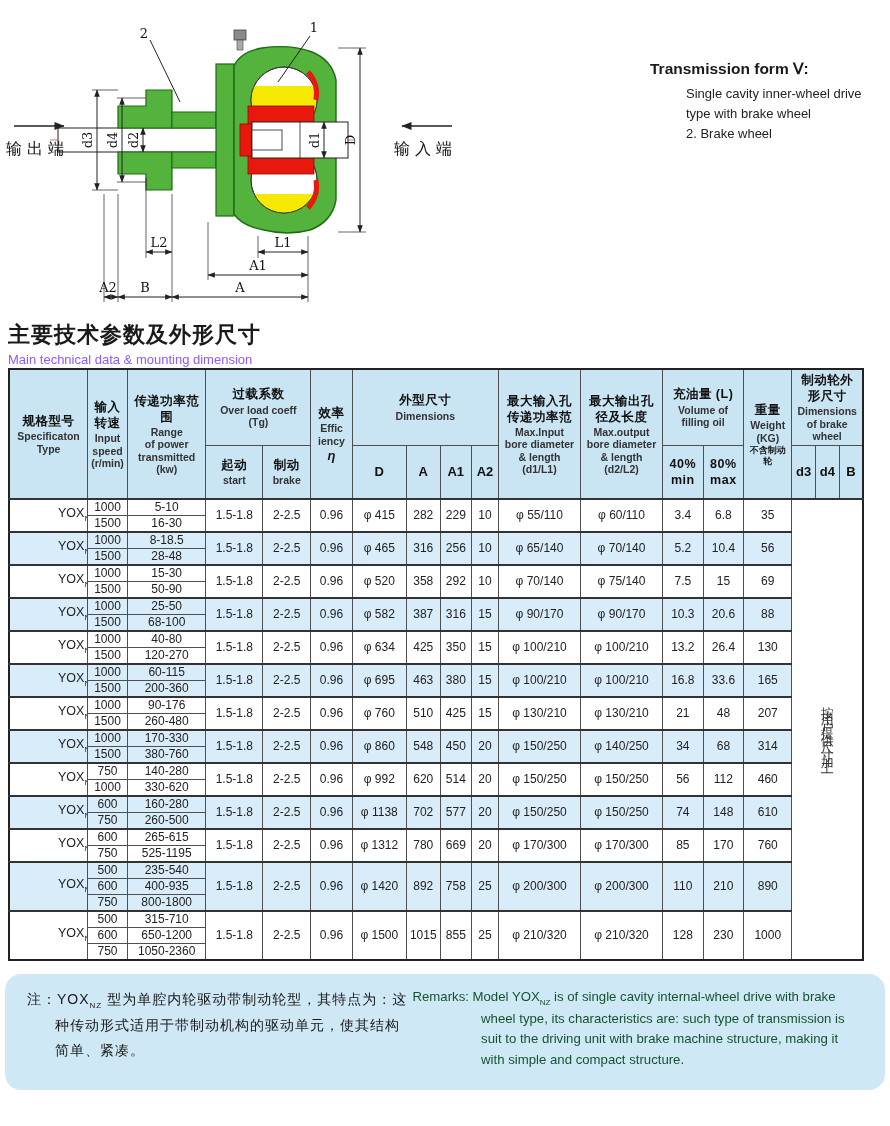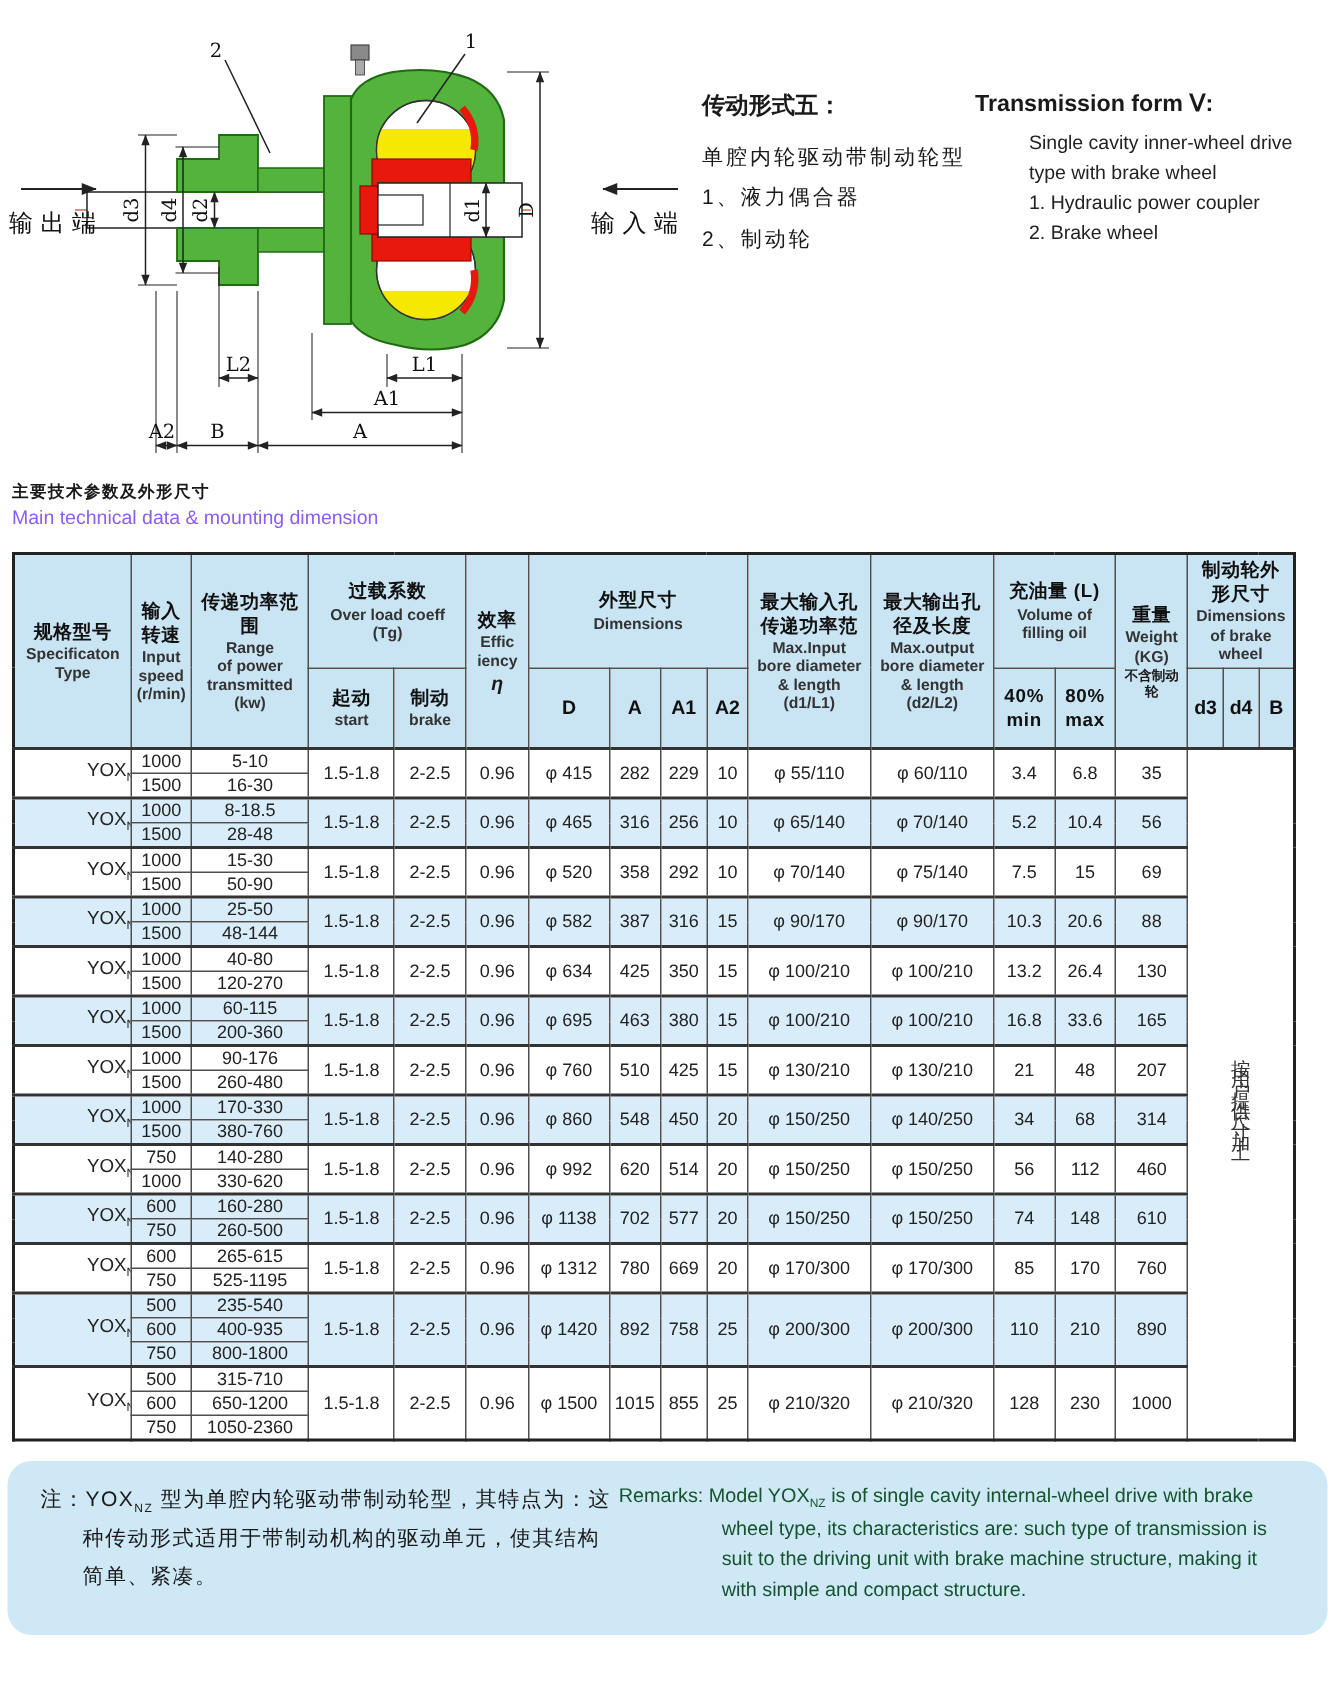--- a/index.html
+++ b/index.html
@@ -16,21 +16,21 @@
 
   .intro-zh { position:absolute; left:468px; top:60px; width:180px; }
   .intro-en { position:absolute; left:650px; top:60px; width:236px; }
   .intro-title { font-weight:bold; font-size:15.5px; margin-bottom:10px; }
   .intro-zh .intro-line { font-size:14px; line-height:1.95; letter-spacing:2px; }
   .intro-en .intro-line { font-size:13px; line-height:1.55; color:#222;margin-left:36px; }
   .intro-en .intro-title { margin-bottom:6px; }
 
   
   .section-title { margin:8px 0 6px 8px; height:42px; }
-  .section-title .zh { font-size:11px; font-weight:bold; letter-spacing:1px; }
+  .section-title .zh { font-size:22px; font-weight:bold; letter-spacing:1px; }
   .section-title .en { font-size:13px; color:#8b5cf6; margin-top:2px; }
 
   
   table.spec {
     width:856px; margin-left:8px; border-collapse:collapse; table-layout:fixed;
     border:2px solid #222;
   }
   .spec th, .spec td {
     border:1px solid #4f4f4f; text-align:center; vertical-align:middle;
     padding:0 1px; white-space:nowrap; overflow:hidden;
@@ -175,30 +175,23 @@
       <text class="dimlbl" x="258" y="268" text-anchor="middle">A1</text>
 
       <line x1="104" y1="295" x2="118" y2="295" stroke="#222" stroke-width="1" marker-start="url(#ar)" marker-end="url(#ar)"></line>
       <text class="dimlbl" x="108" y="290" text-anchor="middle">A2</text>
       <line x1="118" y1="295" x2="172" y2="295" stroke="#222" stroke-width="1" marker-start="url(#ar)" marker-end="url(#ar)"></line>
       <text class="dimlbl" x="145" y="290" text-anchor="middle">B</text>
       <line x1="172" y1="295" x2="308" y2="295" stroke="#222" stroke-width="1" marker-start="url(#ar)" marker-end="url(#ar)"></line>
       <text class="dimlbl" x="240" y="290" text-anchor="middle">A</text>
     </svg>
 
-    <div class="intro-zh">
-      <div class="intro-title">传动形式五：</div>
-      <div class="intro-line">单腔内轮驱动带制动轮型</div>
-      <div class="intro-line">1、液力偶合器</div>
-      <div class="intro-line">2、制动轮</div>
-    </div>
     <div class="intro-en">
       <div class="intro-title">Transmission form Ⅴ:</div>
       <div class="intro-line">Single cavity inner-wheel drive type with brake wheel</div>
-      <div class="intro-line">1. Hydraulic power coupler</div>
       <div class="intro-line">2. Brake wheel</div>
     </div>
   </div>
 
   <div class="section-title">
     <div class="zh">主要技术参数及外形尺寸</div>
     <div class="en">Main technical data &amp; mounting dimension</div>
   </div>
 
   <table class="spec">
@@ -412,21 +405,21 @@
           <td class="c-A1" rowspan="2">316</td>
           <td class="c-A2" rowspan="2">15</td>
           <td class="c-d1L1" rowspan="2">φ 90/170</td>
           <td class="c-d2L2" rowspan="2">φ 90/170</td>
           <td class="c-oil40" rowspan="2">10.3</td>
           <td class="c-oil80" rowspan="2">20.6</td>
           <td class="c-weight" rowspan="2">88</td>
         </tr>
         <tr class="stripe ">
           <td class="c-speed">1500</td>
-          <td class="c-power">48-144</td>
+          <td class="c-power">68-100</td>
         </tr>
         <tr class="mstart">
           <td class="c-model" rowspan="2"><span>YOX</span><sub>NZ</sub><span>560</span></td>
           <td class="c-speed">1000</td>
           <td class="c-power">40-80</td>
           <td class="c-start" rowspan="2">1.5-1.8</td>
           <td class="c-brake" rowspan="2">2-2.5</td>
           <td class="c-eff" rowspan="2">0.96</td>
           <td class="c-D" rowspan="2">φ 634</td>
           <td class="c-A" rowspan="2">425</td>

